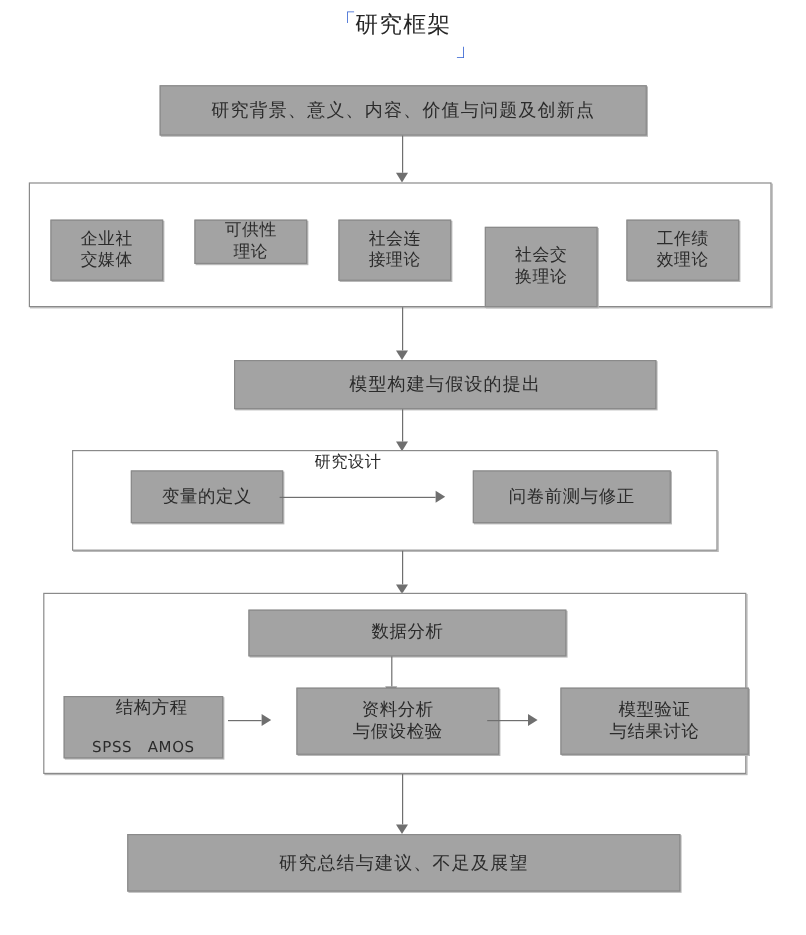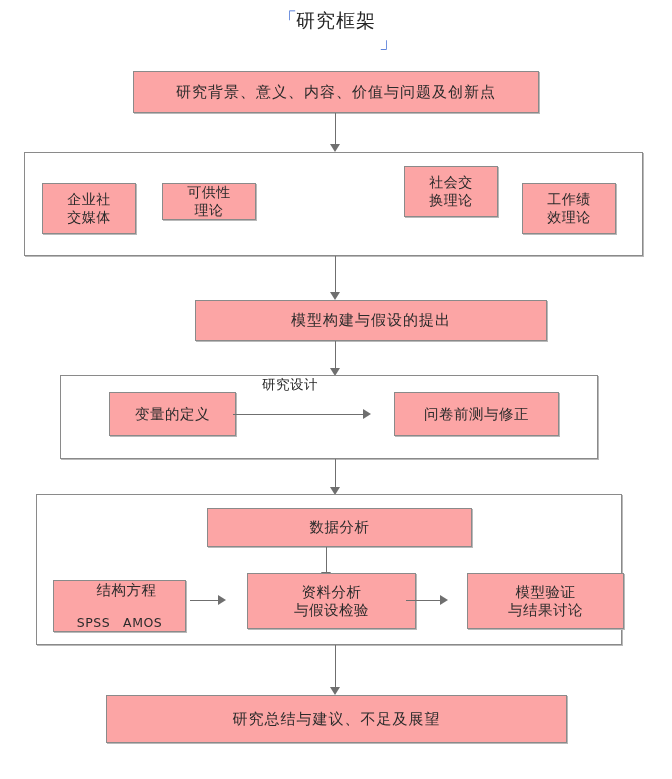--- a/index.html
+++ b/index.html
@@ -24,21 +24,21 @@
   }
 
   
   .node {
     position: absolute;
     box-sizing: border-box;
     display: flex;
     align-items: center;
     justify-content: center;
     text-align: center;
-    background: #fca5a5;
+    background: #a3a3a3;
     border: 1px solid #8a8a8a;
     box-shadow: 1px 1px 0 0 #b9b9b9;
     line-height: 1.25;
   }
   .container-box {
     position: absolute;
     box-sizing: border-box;
     background: #ffffff;
     border: 1px solid #8a8a8a;
     box-shadow: 1px 1px 0 0 #b9b9b9;
@@ -147,22 +147,28 @@
     </div>
   </div>
 
   <div class="node t-theory" style="left:162px; top:183px; width:94px; height:37px;align-items:flex-end;">
     <div class="stack">
       <span>可供性</span>
       <span>理论</span>
     </div>
   </div>
 
-
-  <div class="node t-theory" style="left:404px; top:166px; width:94px; height:51px;text-align:center;">
+  <div class="node t-theory" style="left:282px; top:183px; width:94px; height:51px;">
+    <div class="stack">
+      <span>社会连</span>
+      <span>接理论</span>
+    </div>
+  </div>
+
+  <div class="node t-theory" style="left:404px; top:189px; width:94px; height:67px;text-align:center;">
     <div class="stack">
       <span>社会交</span>
       <span>换理论</span>
     </div>
   </div>
 
   <div class="node t-theory" style="left:522px; top:183px; width:94px; height:51px;">
     <div class="stack">
       <span>工作绩</span>
       <span>效理论</span>

